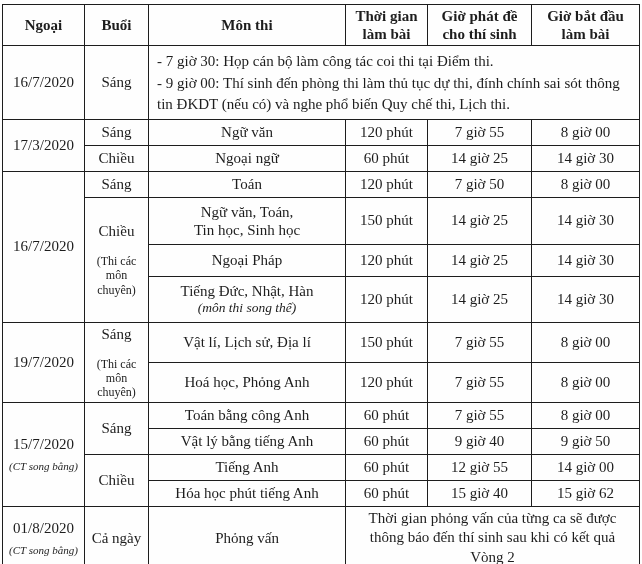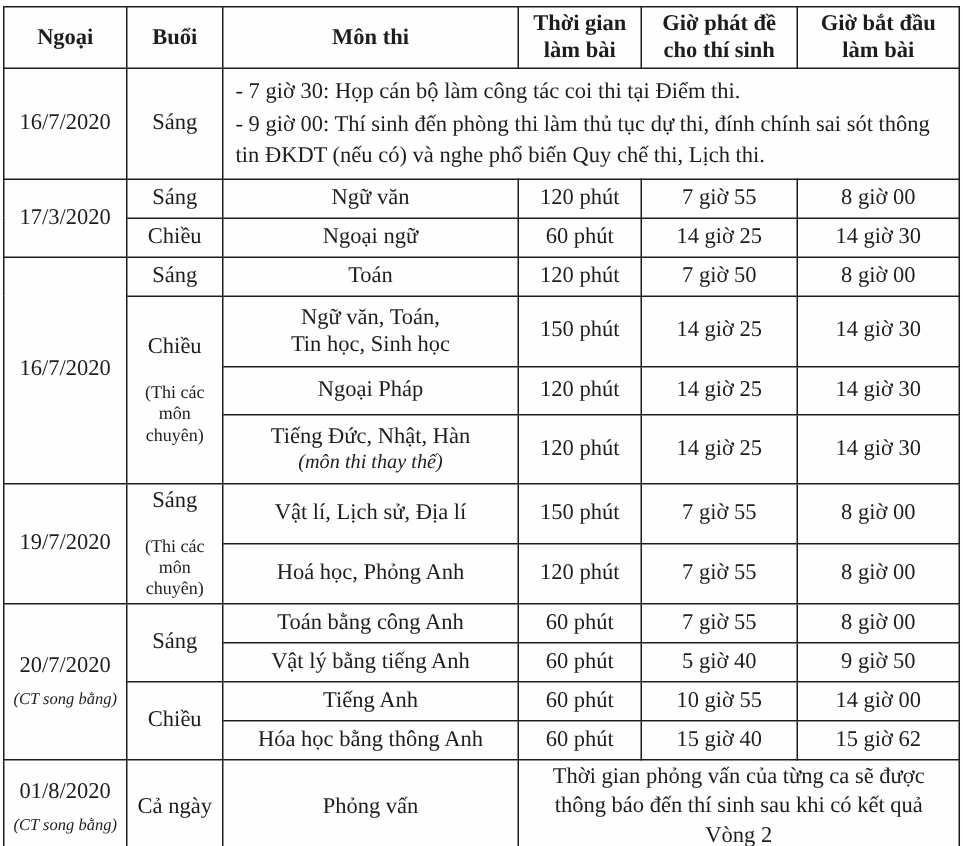--- a/index.html
+++ b/index.html
@@ -148,21 +148,21 @@
     </tr>
     <tr style="height:32px">
       <td>Ngoại Pháp</td>
       <td>120 phút</td>
       <td>14 giờ 25</td>
       <td>14 giờ 30</td>
     </tr>
     <tr style="height:46px">
       <td>
         <span class="subject-line">Tiếng Đức, Nhật, Hàn</span>
-        <span class="subject-note">(môn thi thay thế)</span>
+        <span class="subject-note">(môn thi song thế)</span>
       </td>
       <td>120 phút</td>
       <td>14 giờ 25</td>
       <td>14 giờ 30</td>
     </tr>
 
     <tr style="height:40px">
       <td rowspan="2">19/7/2020</td>
       <td rowspan="2">
         <span>Sáng</span>
@@ -175,44 +175,44 @@
     </tr>
     <tr style="height:40px">
       <td>Hoá học, Phỏng Anh</td>
       <td>120 phút</td>
       <td>7 giờ 55</td>
       <td>8 giờ 00</td>
     </tr>
 
     <tr style="height:26px">
       <td rowspan="4">
-        <span>20/7/2020</span>
+        <span>15/7/2020</span>
         <span class="date-note">(CT song bằng)</span>
       </td>
       <td rowspan="2">Sáng</td>
       <td>Toán bằng công Anh</td>
       <td>60 phút</td>
       <td>7 giờ 55</td>
       <td>8 giờ 00</td>
     </tr>
     <tr style="height:26px">
       <td>Vật lý bằng tiếng Anh</td>
       <td>60 phút</td>
-      <td>5 giờ 40</td>
+      <td>9 giờ 40</td>
       <td>9 giờ 50</td>
     </tr>
     <tr style="height:26px">
       <td rowspan="2">Chiều</td>
       <td>Tiếng Anh</td>
       <td>60 phút</td>
-      <td>10 giờ 55</td>
+      <td>12 giờ 55</td>
       <td>14 giờ 00</td>
     </tr>
     <tr style="height:26px">
-      <td>Hóa học bằng thông Anh</td>
+      <td>Hóa học phút tiếng Anh</td>
       <td>60 phút</td>
       <td>15 giờ 40</td>
       <td>15 giờ 62</td>
     </tr>
 
     <tr style="height:60px">
       <td>
         <span>01/8/2020</span>
         <span class="date-note">(CT song bằng)</span>
       </td>

